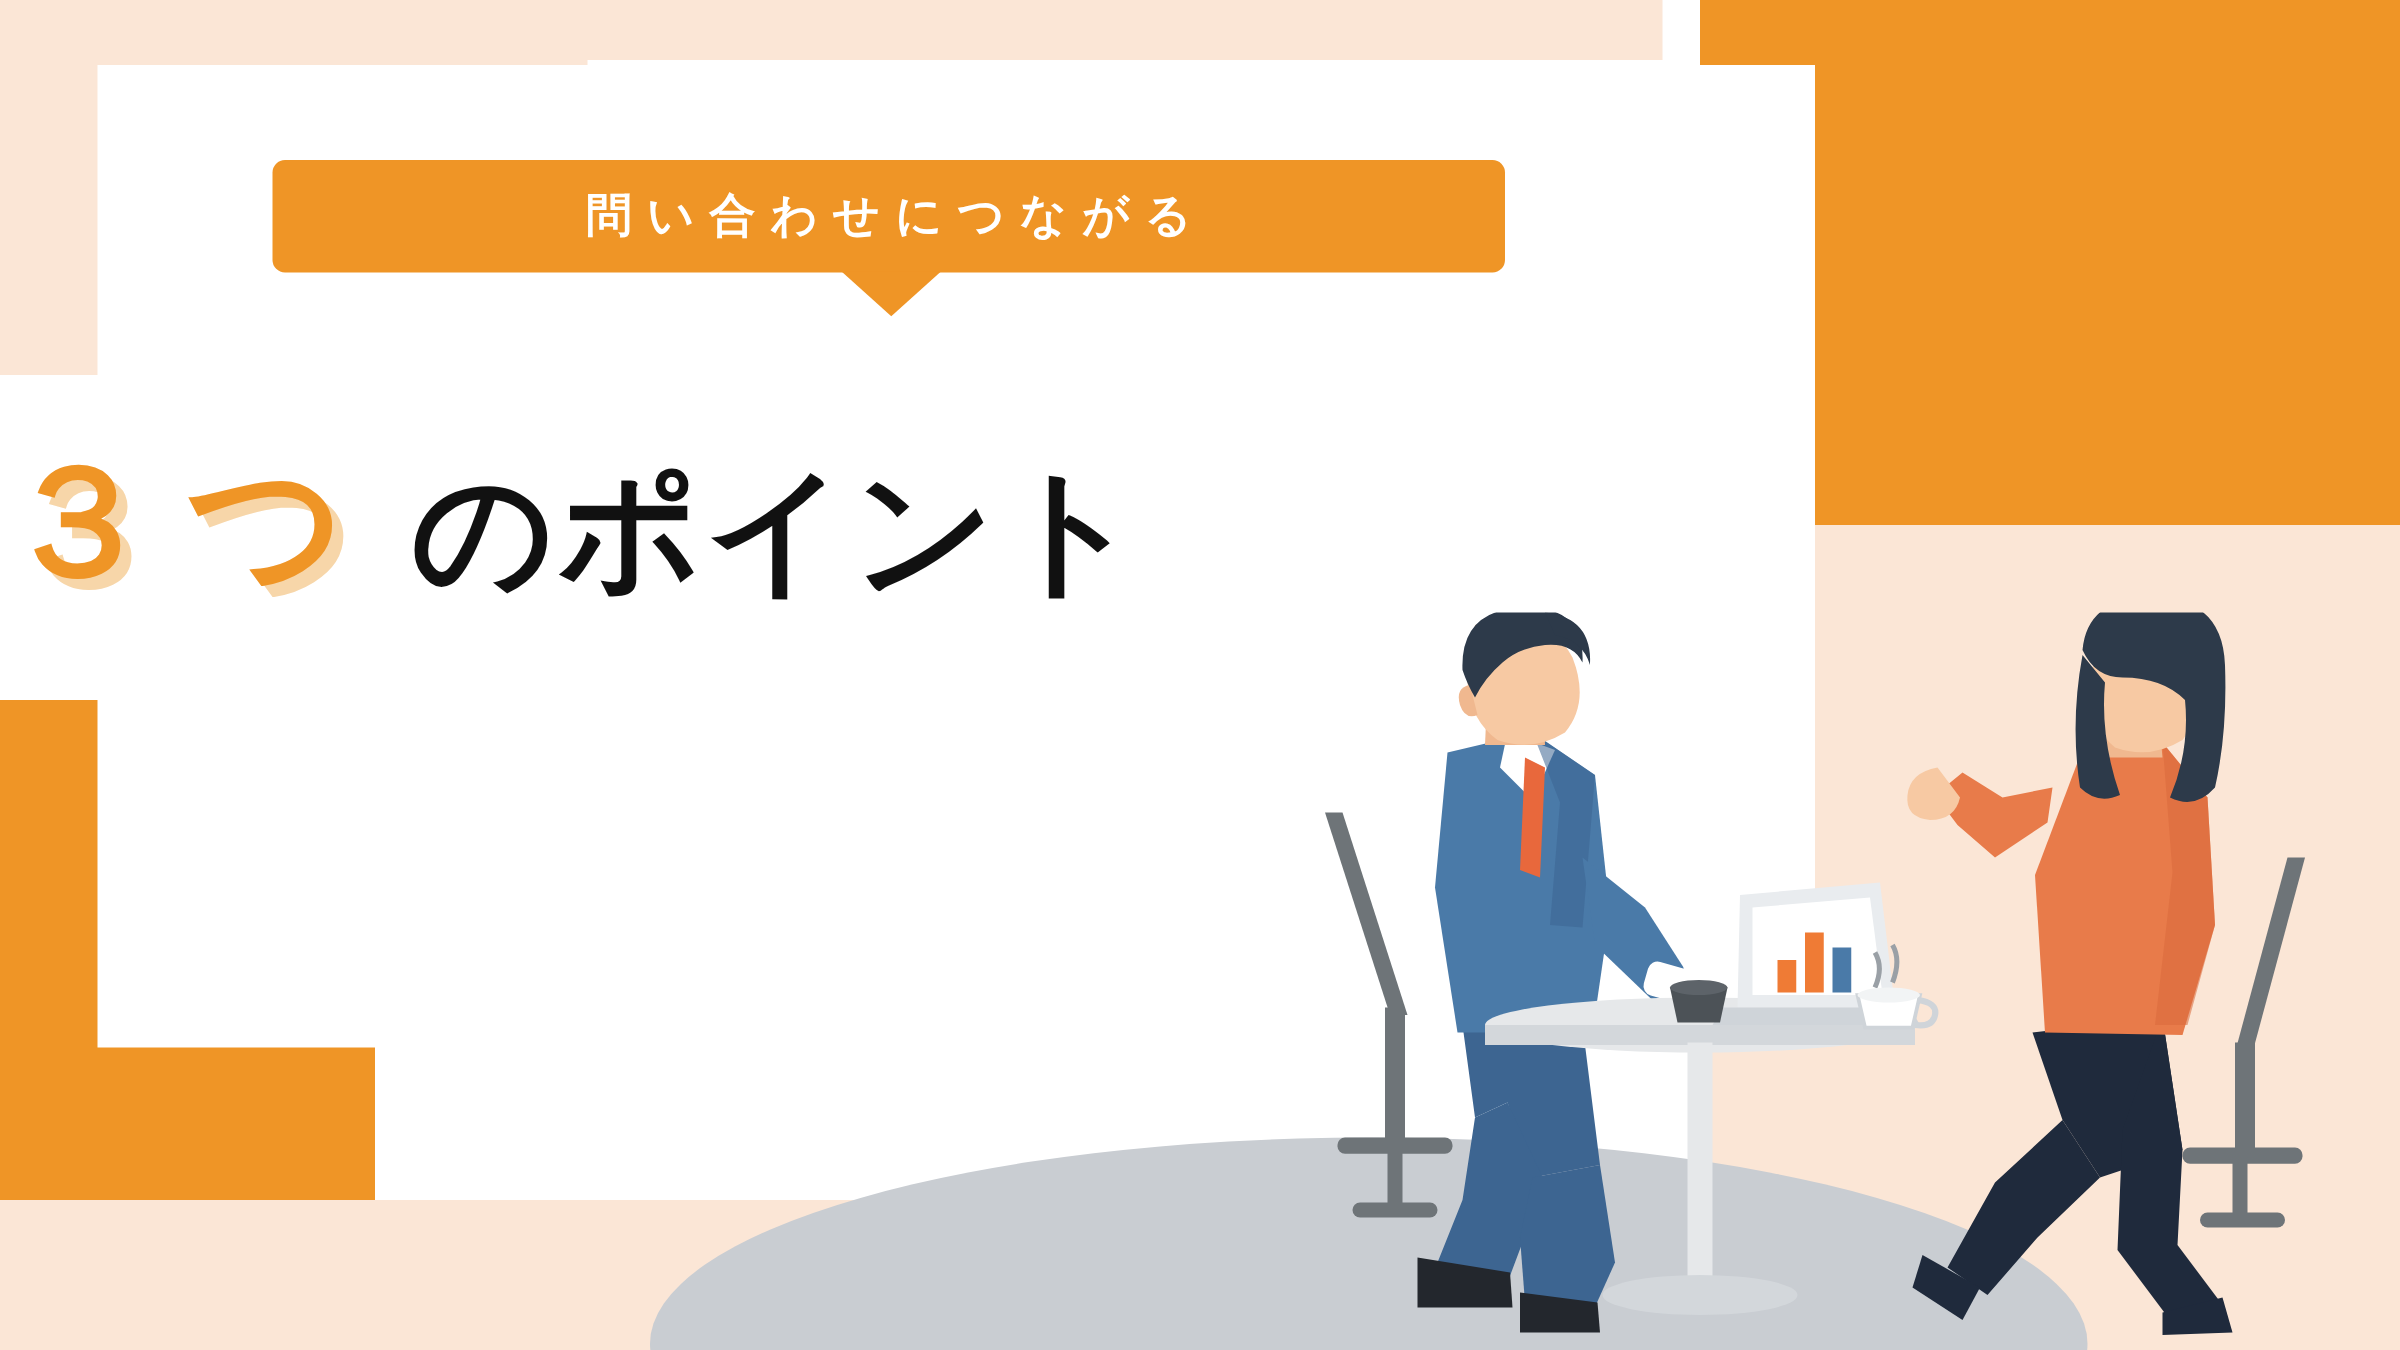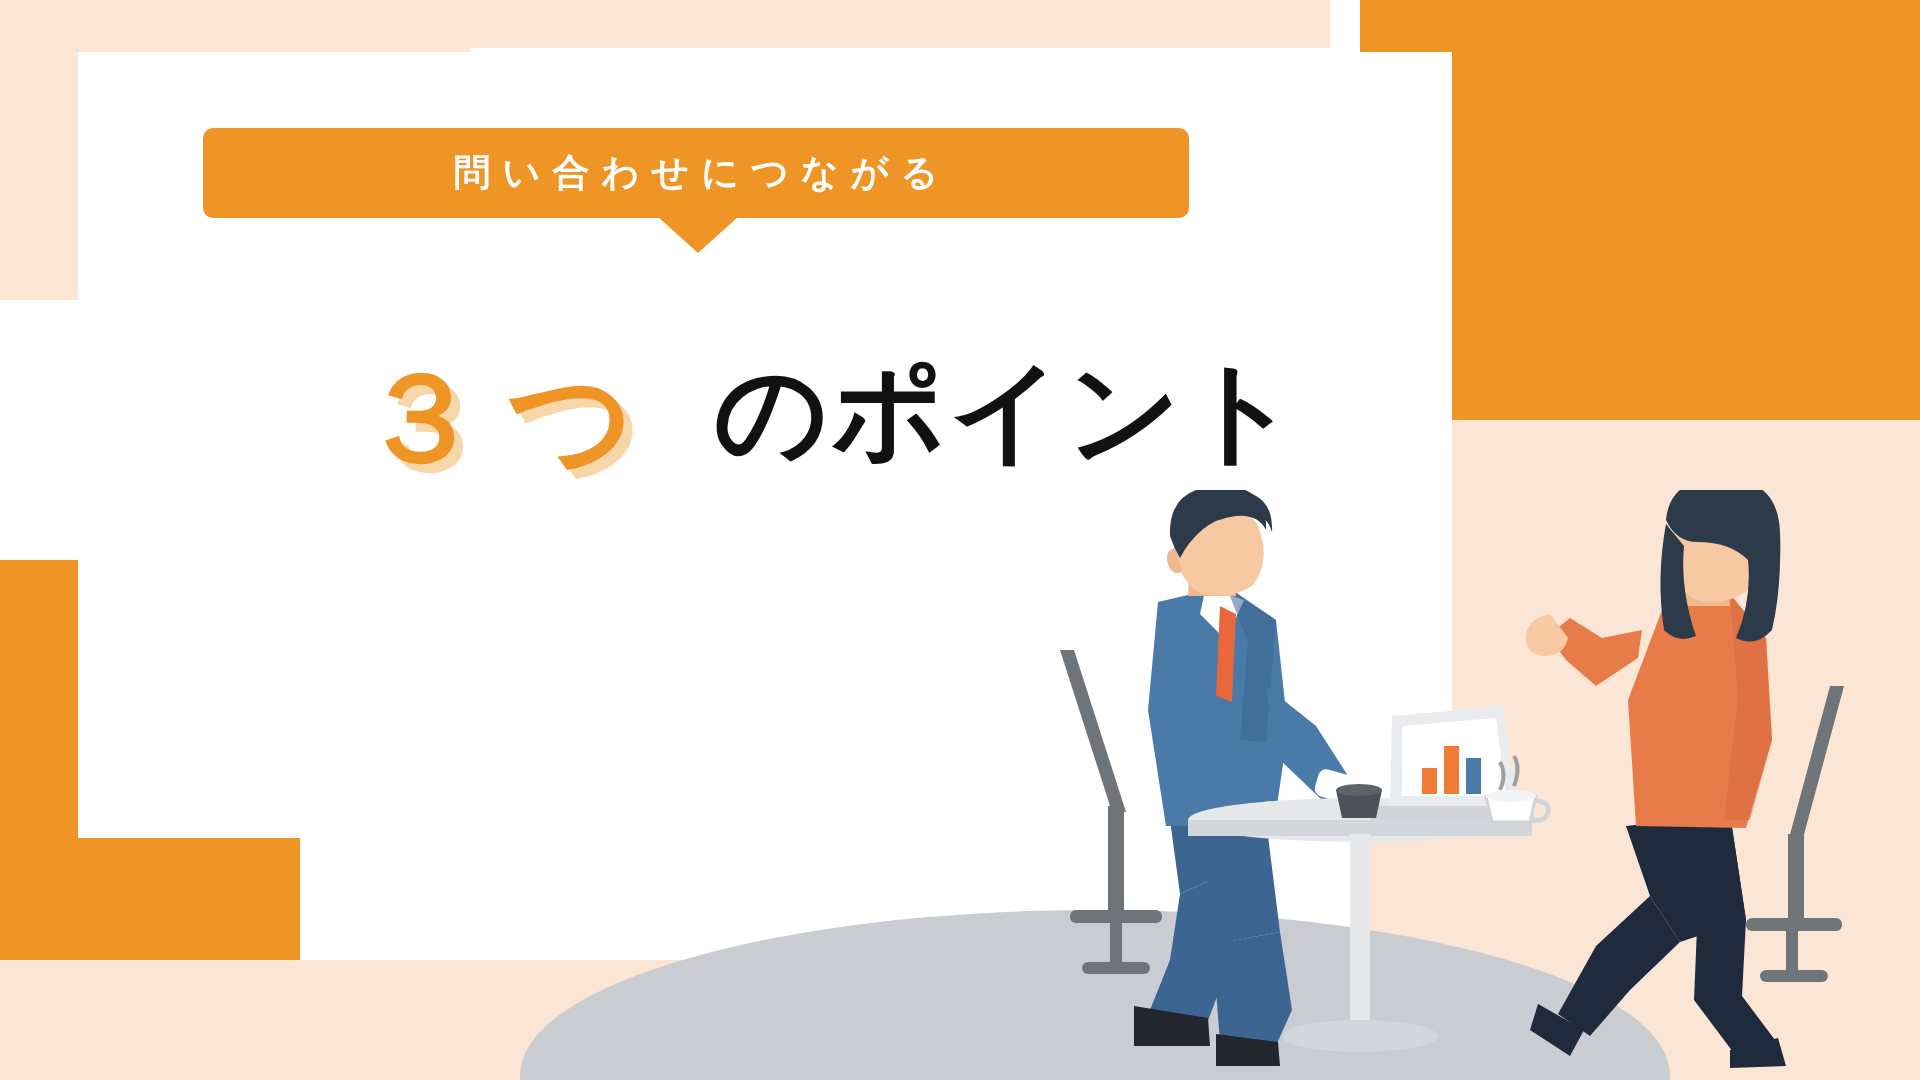--- a/index.html
+++ b/index.html
@@ -45,21 +45,21 @@
   }
 
   
   #card {
     position:absolute;
     left:78px; top:52px; width:1374px; height:786px;
     background:#ffffff; z-index:2;
   }
 
   
-  #banner-wrap { position:absolute; left:203px; top:128px; z-index:5; }
+  #banner-wrap { position:absolute; left:218px; top:128px; z-index:5; }
   #banner {
     width:986px; height:90px;
     background:#ef9526;
     border-radius:10px;
     display:flex; align-items:center; justify-content:center;
   }
   #banner-label {
     color:#ffffff;
     font-size:37px;
     font-weight:bold;
@@ -76,24 +76,24 @@
   }
 
   
   #headline { position:absolute; left:0; top:316px; width:1530px; z-index:6; }
   #title-line1 {
     font-size:112px; font-weight:bold; color:#111111;
     letter-spacing:3px; line-height:1.1;
     padding-left:215px; white-space:nowrap;
   }
   #title-line2 {
-    margin-top:34px; padding-left:358px;
+    margin-top:34px; 
     font-size:112px; font-weight:bold; color:#111111;
     letter-spacing:3px; line-height:1.1; white-space:nowrap;
-    display:flex; align-items:flex-start;gap:27px;
+    display:flex; align-items:flex-end;
   }
   .num-hl {
     position:relative; display:inline-block;
     color:#ef9526; font-size:124px; font-weight:bold;
     letter-spacing:26px; margin-right:26px;
   }
   .num-hl::before {
     content:attr(data-shadow);
     position:absolute; left:9px; top:9px;
     color:#f7d6a9; z-index:-1;

